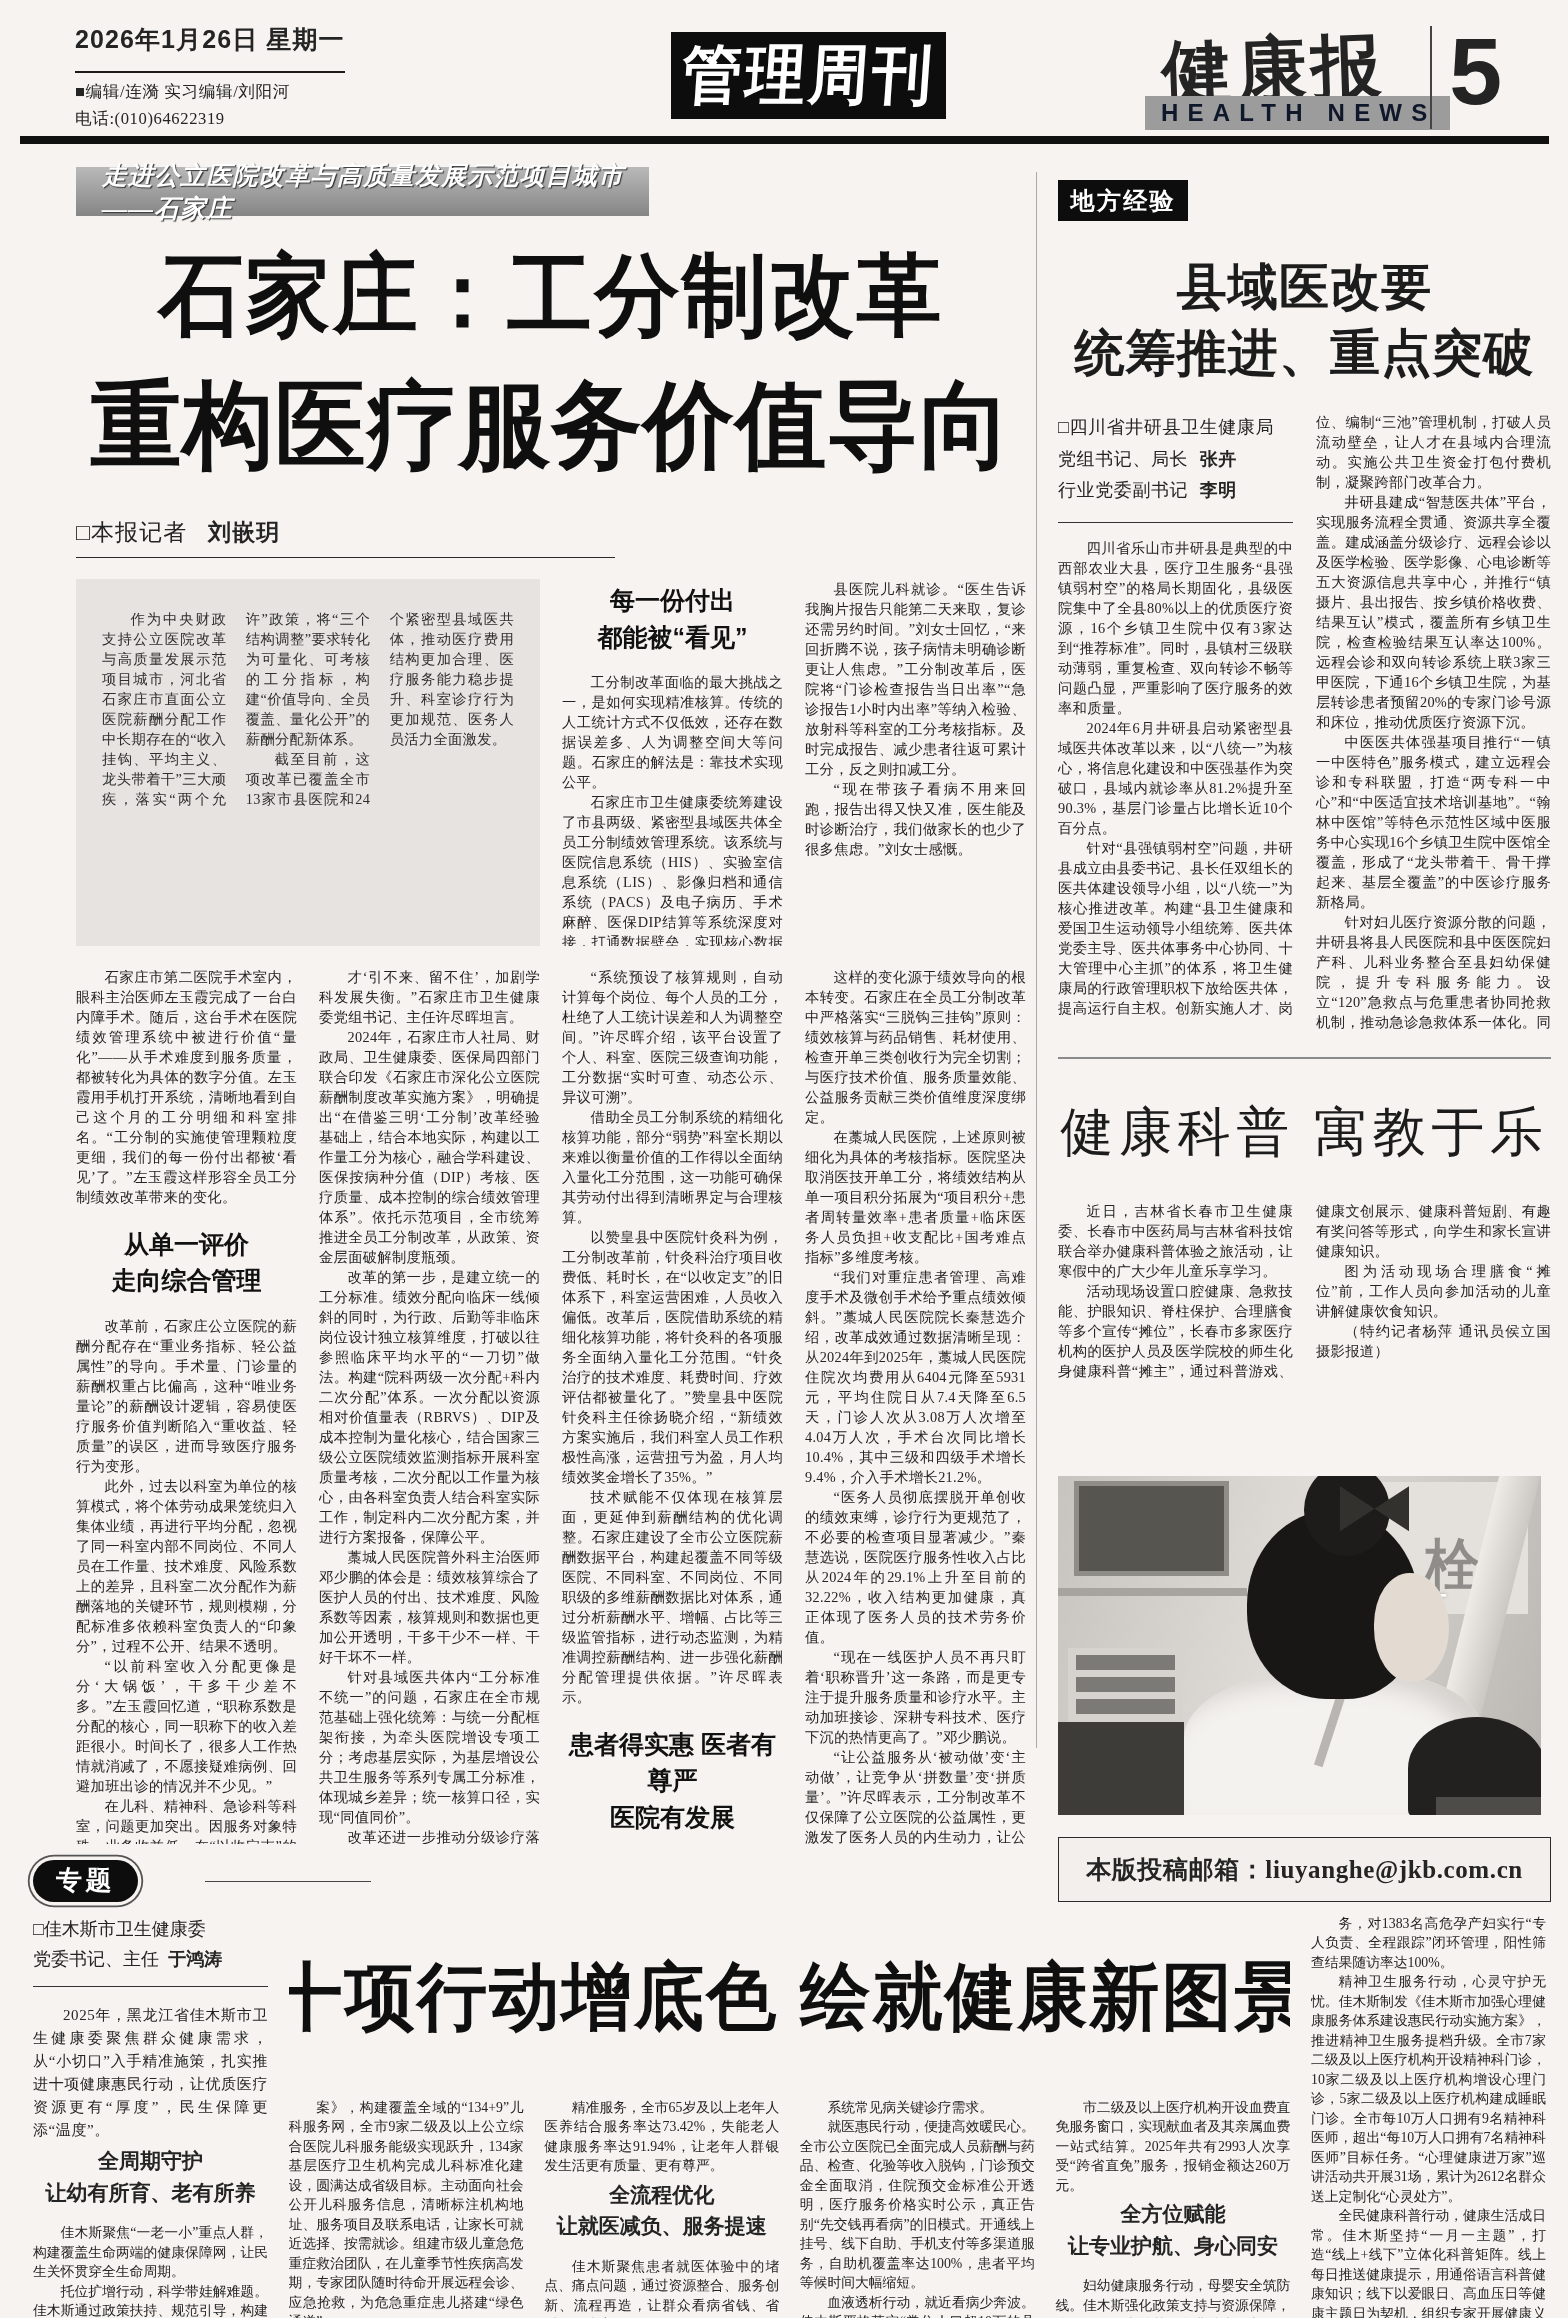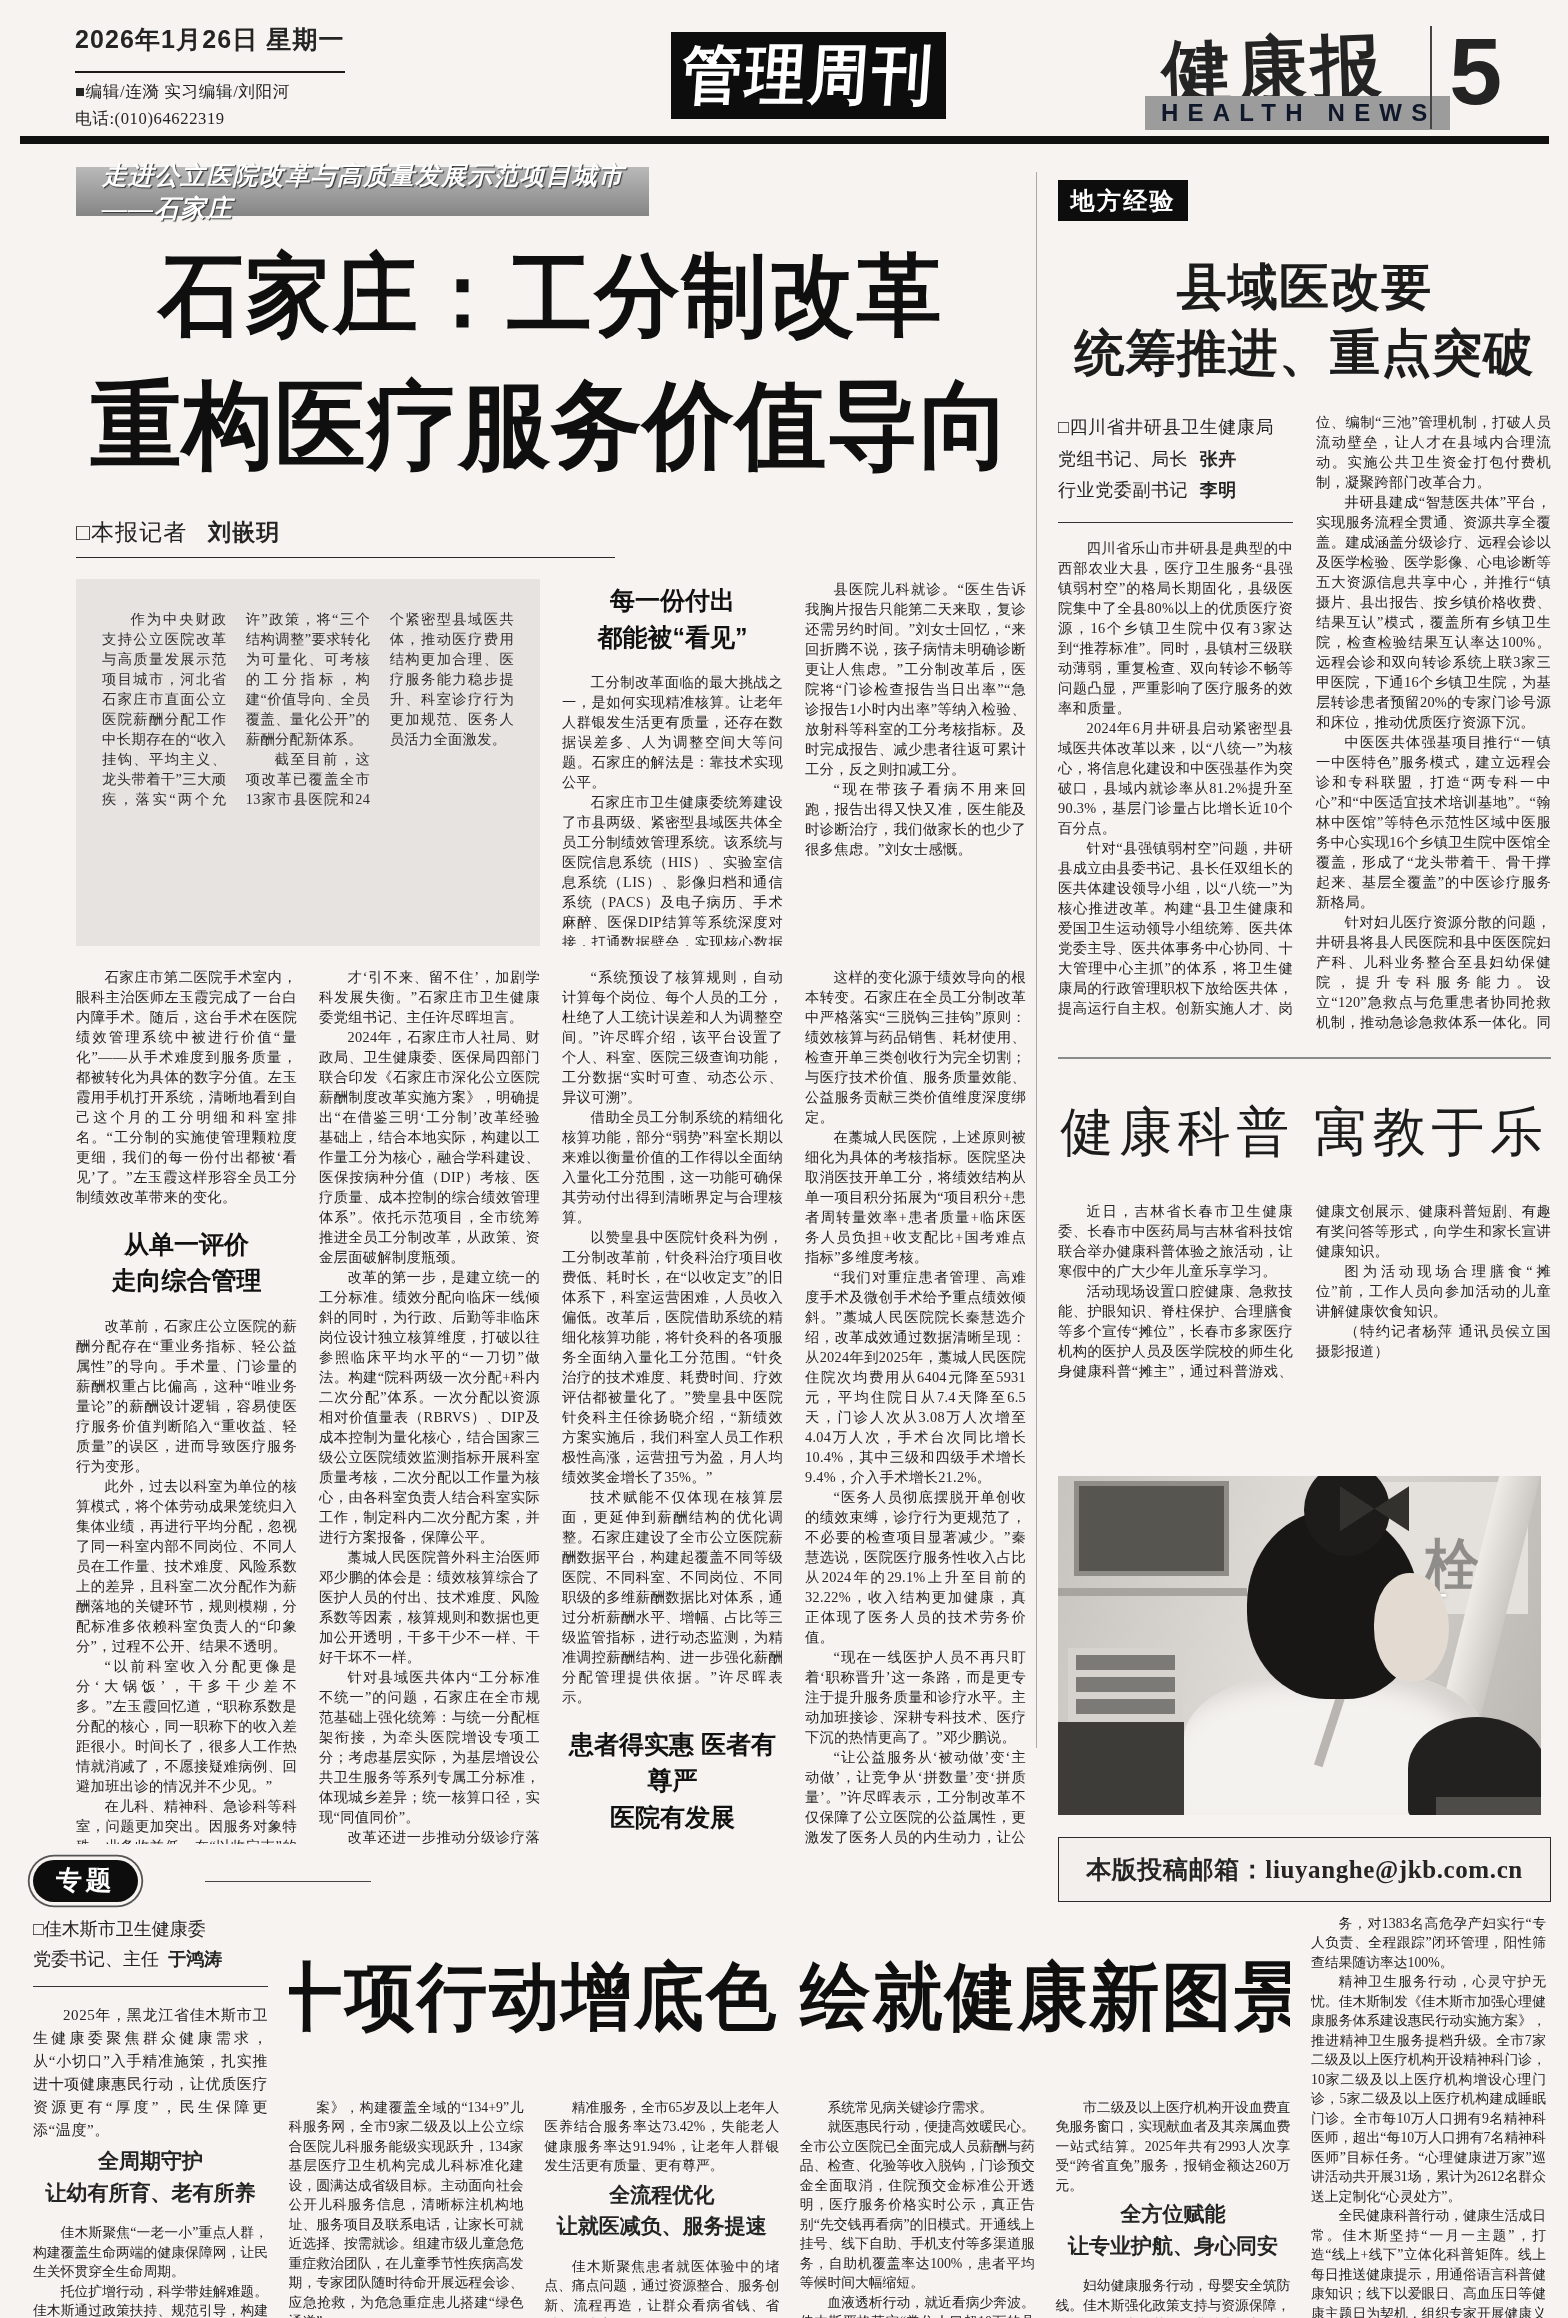--- a/index.html
+++ b/index.html
@@ -177,21 +177,21 @@
             <p>截至目前，这项改革已覆盖全市13家市县医院和24个紧密型县域医共体，推动医疗费用结构更加合理、医疗服务能力稳步提升、科室诊疗行为更加规范、医务人员活力全面激发。</p>
           </div>
       </div>
 
       <div class="c3a">
         <div class="subhead first">
           <div>每一份付出</div>
           <div>都能被“看见”</div>
         </div>
         <div>
-            <p>工分制改革面临的最大挑战之一，是如何实现精准核算。让老年人群银发生活更有质量，还存在数据误差多、人为调整空间大等问题。石家庄的解法是：靠技术实现公平。</p>
+            <p>工分制改革面临的最大挑战之一，是如何实现精准核算。传统的人工统计方式不仅低效，还存在数据误差多、人为调整空间大等问题。石家庄的解法是：靠技术实现公平。</p>
             <p>石家庄市卫生健康委统筹建设了市县两级、紧密型县域医共体全员工分制绩效管理系统。该系统与医院信息系统（HIS）、实验室信息系统（LIS）、影像归档和通信系统（PACS）及电子病历、手术麻醉、医保DIP结算等系统深度对接，打通数据壁垒，实现核心数据自动抓取。</p>
           </div>
       </div>
 
       <div class="c4a">
         <div>
             <p>县医院儿科就诊。“医生告诉我胸片报告只能第二天来取，复诊还需另约时间。”刘女士回忆，“来回折腾不说，孩子病情未明确诊断更让人焦虑。”工分制改革后，医院将“门诊检查报告当日出率”“急诊报告1小时内出率”等纳入检验、放射科等科室的工分考核指标。及时完成报告、减少患者往返可累计工分，反之则扣减工分。</p>
             <p>“现在带孩子看病不用来回跑，报告出得又快又准，医生能及时诊断治疗，我们做家长的也少了很多焦虑。”刘女士感慨。</p>
           </div>
       </div>

